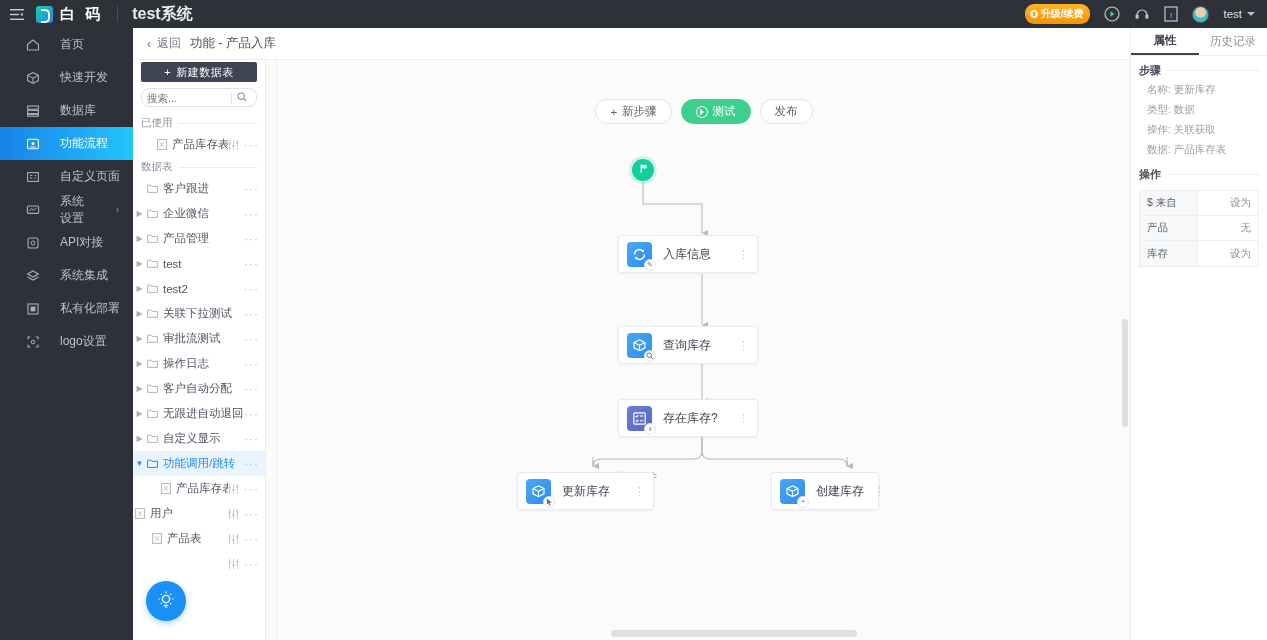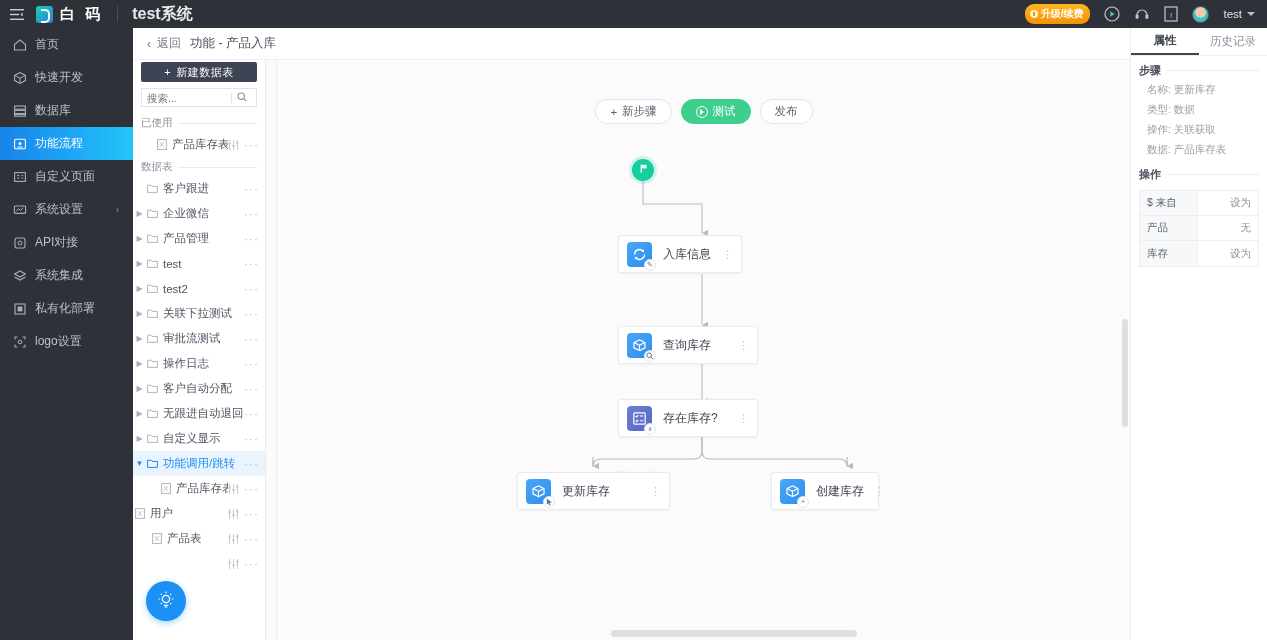--- a/index.html
+++ b/index.html
@@ -51,22 +51,22 @@
   }
   .tb-user { color:#dfe2e7; font-size:11.5px; display:flex; align-items:center; gap:5px; }
   .caret-d { width:0;height:0;border-left:4px solid transparent;border-right:4px solid transparent;border-top:4px solid #b9bdc5; }
 
   
   .leftnav {
     position:absolute; left:0; top:28px; width:133px; height:612px;
     background:#2e3138;
   }
   .nav-item {
-    height:33px; display:flex; align-items:center; gap:8px;
-    padding-left:13px; color:#bcc1ca; font-size:12px; position:relative;
+    height:33px; display:flex; align-items:center; gap:20px;
+    padding-left:26px; color:#bcc1ca; font-size:12px; position:relative;
   }
   .nav-item.active {
     background: linear-gradient(90deg,#1684e8 0%,#1fa6f5 55%,#23c6f7 100%);
     color:#fff;
   }
   .nav-ico { width:14px; height:14px; display:flex; align-items:center; justify-content:center; flex:0 0 14px; }
   .nav-arrow { margin-left:auto; margin-right:14px; color:#8d929b; font-size:10px; }
 
   
   .tree {
@@ -74,21 +74,21 @@
     background:#fff; border-right:1px solid #e9ebef;
   }
   .tree-head { padding:8px 8px 0 8px; }
   .btn-blue, .btn-dark {
     height:20px; border-radius:2px; display:flex; align-items:center; justify-content:center;
     gap:5px; font-size:11px; color:#fff; margin-bottom:6px; letter-spacing:.5px;
   }
   .btn-blue { background:#1b8cf2; }
   .btn-dark { background:#3e4454; }
   .search-box {
-    height:19px; border:1px solid #dfe2e8; border-radius:0;
+    height:19px; border:1px solid #dfe2e8; border-radius:8px;
     display:flex; align-items:center; padding:0 5px; margin:1px 0 6px 0;
   }
   .search-box input {
     border:none; outline:none; font-size:10.5px; color:#8b9099; width:84px;
     font-family: inherit; background:transparent;
   }
   .search-sep { width:1px; height:10px; background:#dfe2e8; margin-right:5px; }
   .sec-label { display:flex; align-items:center; gap:5px; padding:3px 8px 2px 8px; }
   .sec-label span { font-size:10.5px; color:#8d939d; white-space:nowrap; }
   .sec-line { flex:1; height:1px; background:#eaecf0; }
@@ -670,21 +670,21 @@
 
       <div class="start-node">
         <span>
           <svg width="11" height="11" viewBox="0 0 11 11">
               <rect x="2.6" y="1.6" width="1.3" height="8" fill="#fff"></rect>
               <path d="M3.9 1.8 H8.6 V5.4 H3.9 Z" fill="#fff"></path>
             </svg>
         </span>
       </div>
 
-      <div class="node" style="left:341px; top:174px; width:124px;">
+      <div class="node" style="left:341px; top:174px; width:140px;">
         <span class="node-ico ico-blue">
           <svg width="15" height="15" viewBox="0 0 15 15">
               <path d="M2.6 7.5 A4.9 4.9 0 0 1 11.6 4.8" fill="none" stroke="#fff" stroke-width="1.4"></path>
               <path d="M12.4 7.5 A4.9 4.9 0 0 1 3.4 10.2" fill="none" stroke="#fff" stroke-width="1.4"></path>
               <path d="M11.9 2.4 L12 5.1 L9.4 4.7 Z" fill="#fff"></path>
               <path d="M3.1 12.6 L3 9.9 L5.6 10.3 Z" fill="#fff"></path>
             </svg>
           <span class="ico-badge">✎</span>
         </span>
         <span class="node-label">入库信息</span>
@@ -716,21 +716,21 @@
               <path d="M8 5 H11.4 M8 9.8 H11.4" stroke="#fff" stroke-width="1.1"></path>
             </svg>
           <span class="ico-badge" style="font-size:6px">if</span>
         </span>
         <span class="node-label">存在库存?</span>
         <span class="node-menu">⋮</span>
       </div>
 
       <div class="branch-label" style="left:335px; top:409px;">符合条件</div>
 
-      <div class="node" style="left:240px; top:411px; width:153px;text-align:center;">
+      <div class="node" style="left:240px; top:411px; width:137px;text-align:center;">
         <span class="node-ico ico-blue">
           <svg width="15" height="15" viewBox="0 0 15 15">
               <path d="M7.5 1.8 L13 4.6 V9.8 L7.5 12.6 L2 9.8 V4.6 Z" fill="none" stroke="#fff" stroke-width="1.2"></path>
               <path d="M2 4.6 L7.5 7.3 L13 4.6 M7.5 7.3 V12.6" stroke="#fff" stroke-width="1.1" fill="none"></path>
             </svg>
           <span class="ico-badge">
             <svg width="7" height="8" viewBox="0 0 7 8">
                 <path d="M0.8 0.6 L6 4.4 L3.4 4.8 L4.6 7.2 L3.4 7.6 L2.2 5.2 L0.8 6.8 Z" fill="#6b7280"></path>
               </svg>
           </span>

